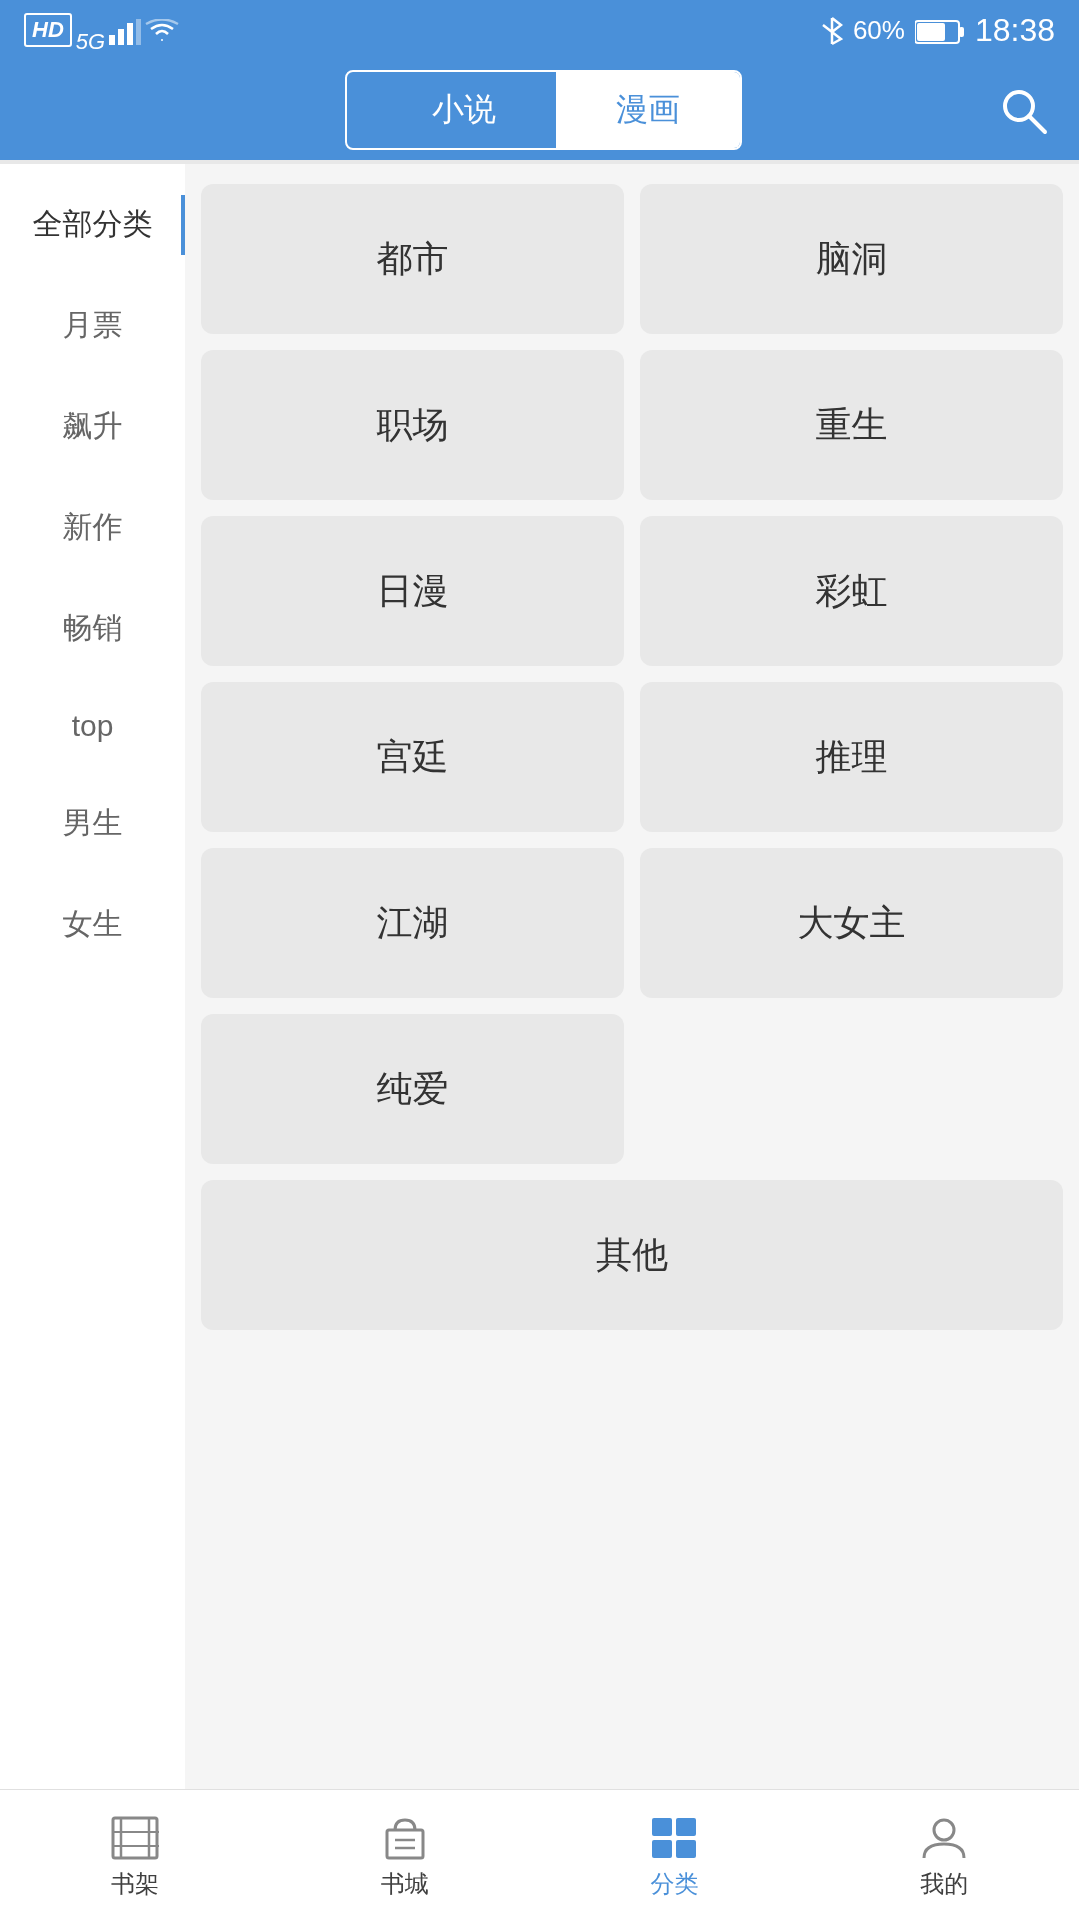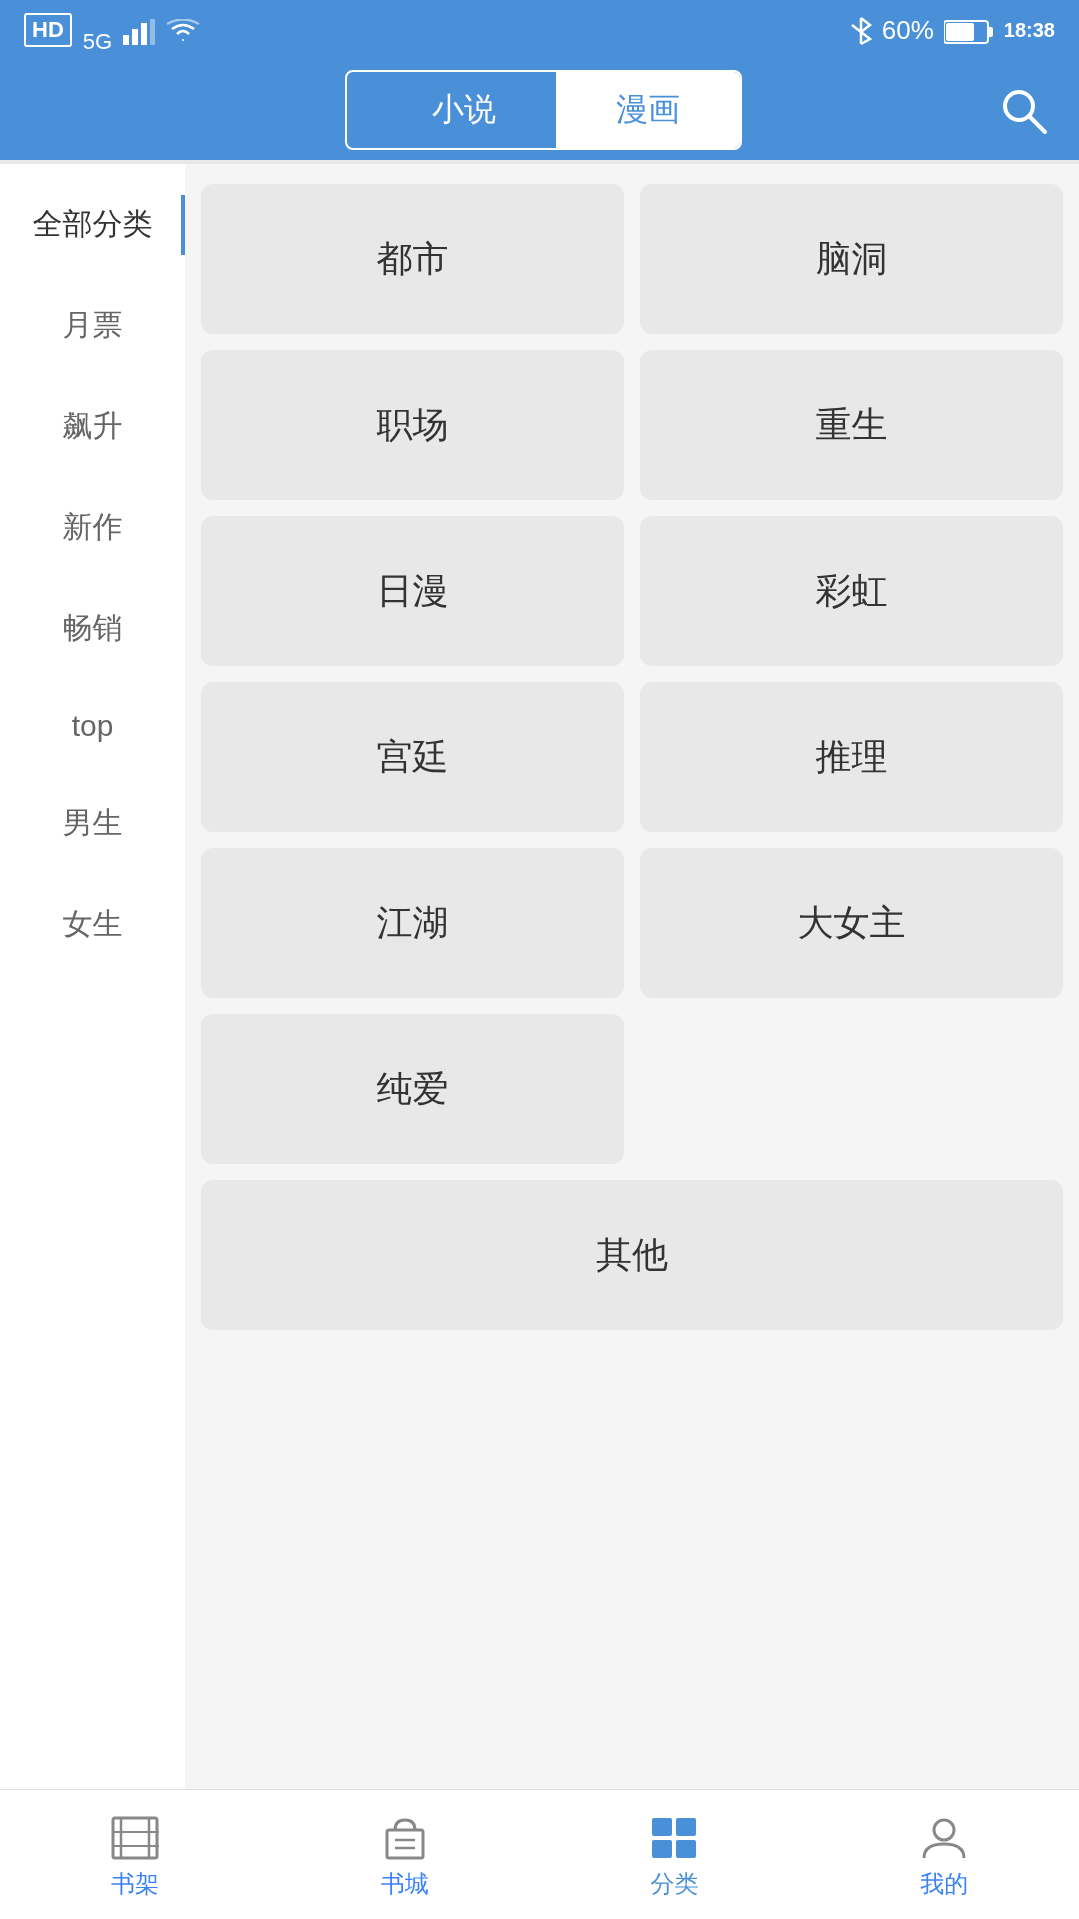--- a/index.html
+++ b/index.html
@@ -16,21 +16,21 @@
     .status-bar {
       background: #4a90d9;
       height: 60px;
       display: flex;
       align-items: center;
       justify-content: space-between;
       padding: 0 24px;
       color: white;
       font-size: 26px;
     }
-    .status-left { display: flex; align-items: center; gap: 11px; }
+    .status-left { display: flex; align-items: center; gap: 4px; font-style: italic; }
     .status-right { display: flex; align-items: center; gap: 10px; }
 
     
     .nav-bar {
       background: #4a90d9;
       height: 100px;
       display: flex;
       align-items: center;
       justify-content: space-between;
       padding: 0 30px;
@@ -155,21 +155,21 @@
     }
     .nav-item-icon {
       font-size: 44px;
       color: #888;
     }
     .nav-item-icon.active-icon {
       color: #4a90d9;
     }
     .nav-item-label {
       font-size: 24px;
-      color: #3b82f6;
+      color: #404040;
     }
     .nav-item-label.active-label {
       color: #4a90d9;
       font-family: Liberation Mono, monospace;
     }
 
     
     svg { display: inline-block; vertical-align: middle; }
   </style>
 </head>
@@ -203,21 +203,21 @@
       </svg>
     </span>
     <span style="font-size:26px;">60%</span>
     <span>
       <svg width="50" height="26" viewBox="0 0 50 26">
         <rect x="0" y="2" width="44" height="22" rx="3" stroke="white" stroke-width="2" fill="none"></rect>
         <rect x="44" y="8" width="5" height="10" rx="2" fill="white"></rect>
         <rect x="2" y="4" width="28" height="18" rx="2" fill="white"></rect>
       </svg>
     </span>
-    <span style="font-size:20px;font-weight:700;">18:38</span>
+    <span style="font-size:32px;font-weight:400;">18:38</span>
   </div>
 </div>
 
 <div class="nav-bar">
   <div style="width:60px;"></div>
   <div class="tab-group">
     <button class="tab-btn inactive">小说</button>
     <button class="tab-btn active">漫画</button>
   </div>
   <button class="search-icon-btn">

